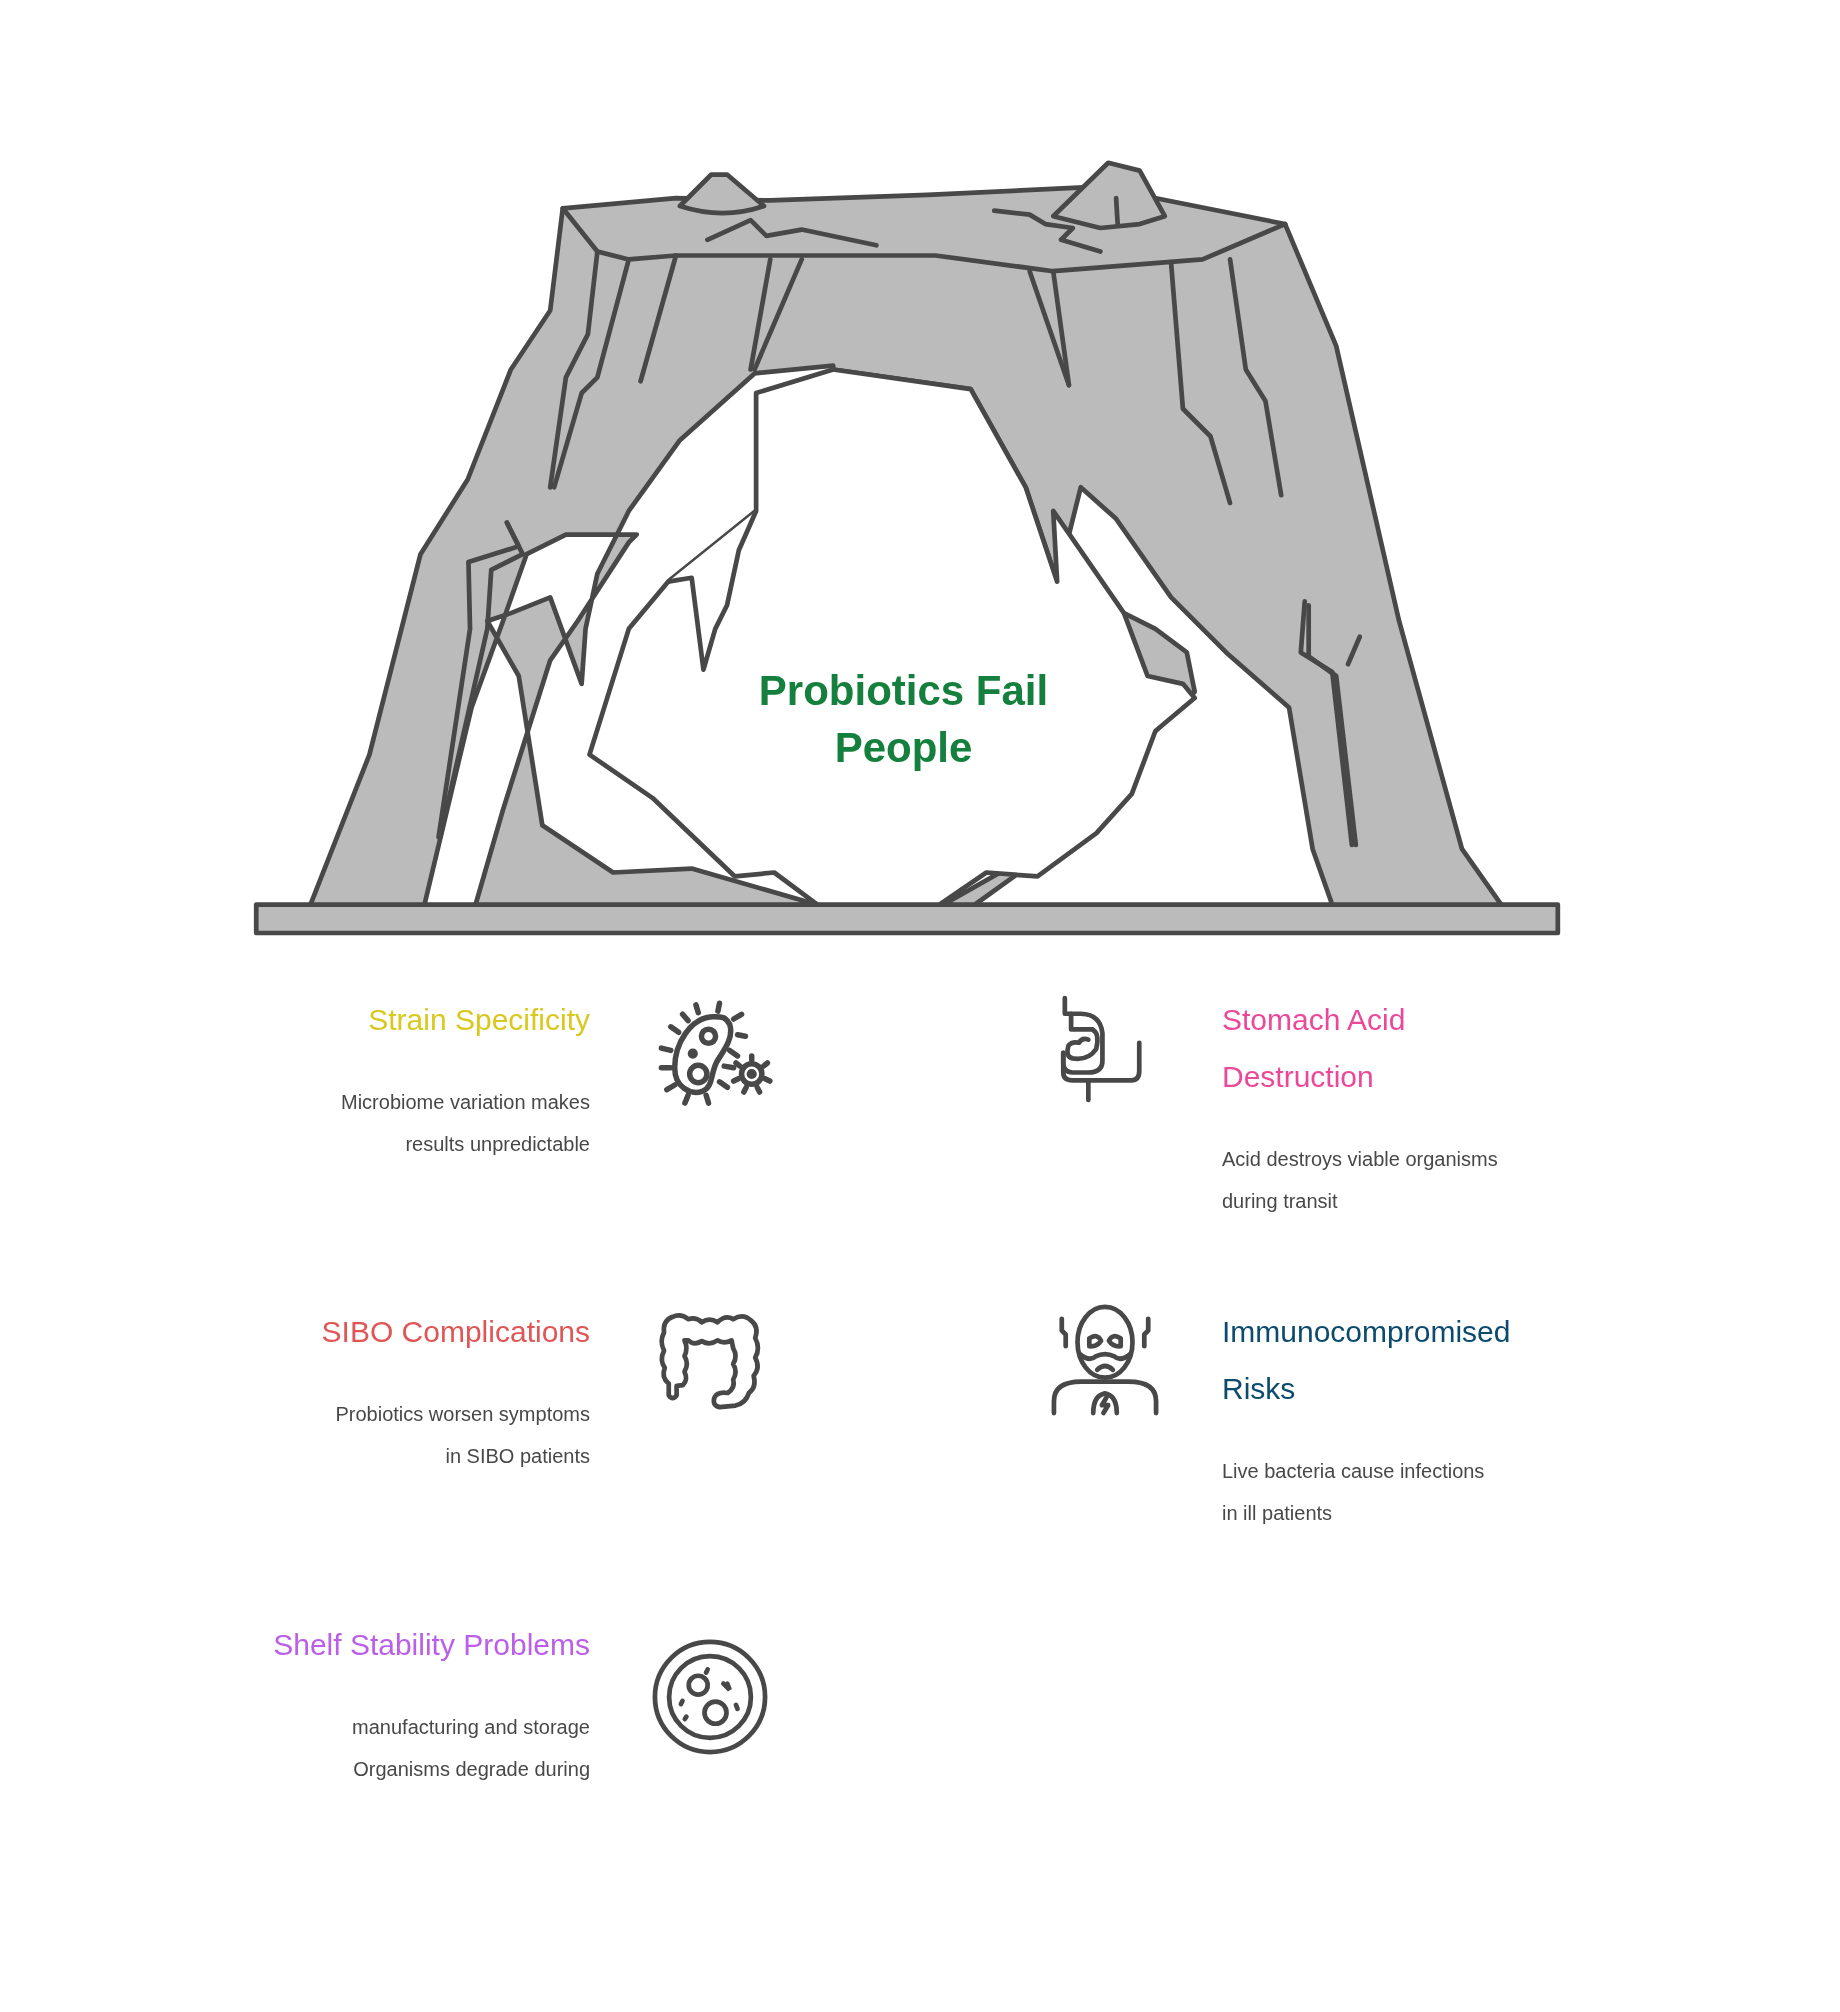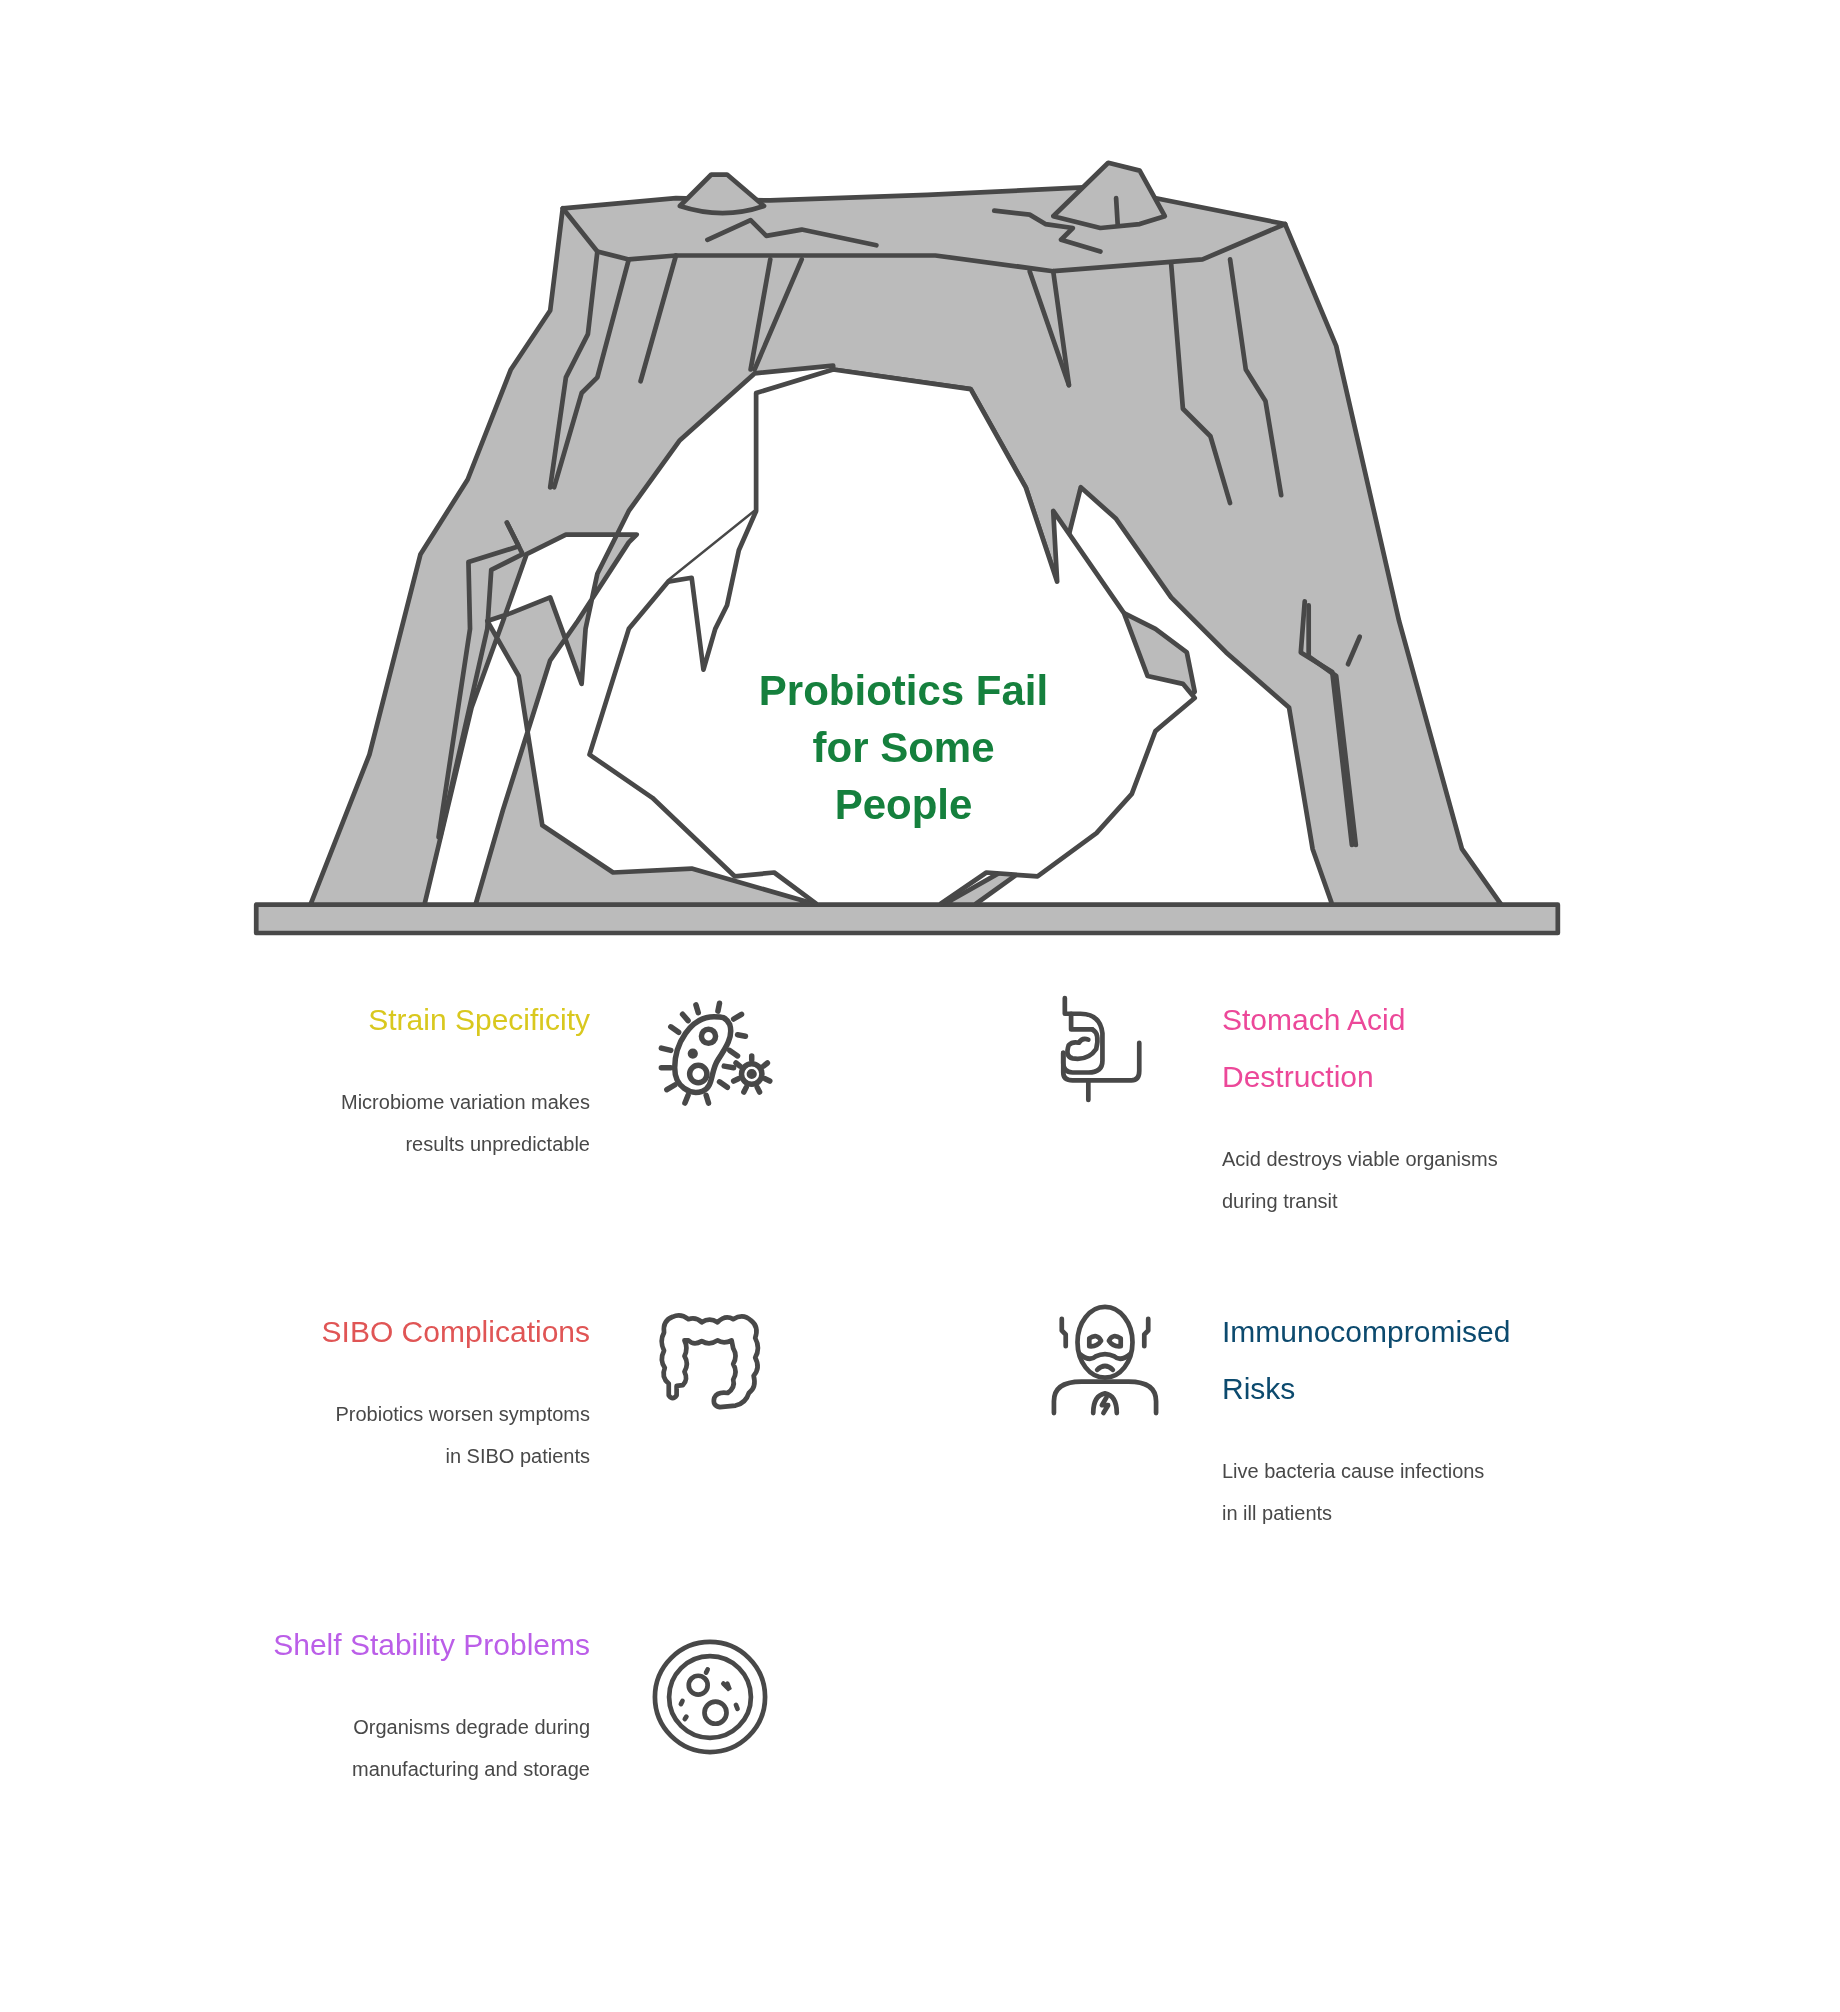--- a/index.html
+++ b/index.html
@@ -54,21 +54,20 @@
     <path d="M 645 665 L 660 695 L 596 715 L 598 800 L 558 1065"></path>
 
     <path d="M 1660 765 L 1655 830 L 1695 855 L 1720 1075"></path>
     <path d="M 1665 770 L 1665 835 L 1700 860 L 1725 1075"></path>
     <path d="M 1730 810 L 1715 845"></path>
   </g>
 </svg>
 
 <div class="main-title">
   <div>Probiotics Fail</div>
-  <div>for Some</div>
   <div>People</div>
 </div>
 
 <div class="item left" style="left:79px; top:991px; width:511px;">
   <div class="title" style="color:#D9C81E;">Strain Specificity</div>
   <div class="desc">
     <div>Microbiome variation makes</div>
     <div>results unpredictable</div>
   </div>
 </div>
@@ -139,22 +138,22 @@
   </div>
   <div class="desc">
     <div>Live bacteria cause infections</div>
     <div>in ill patients</div>
   </div>
 </div>
 
 <div class="item left" style="left:79px; top:1616px; width:511px;">
   <div class="title" style="color:#BB5EE8;">Shelf Stability Problems</div>
   <div class="desc">
+    <div>manufacturing and storage</div>
     <div>Organisms degrade during</div>
-    <div>manufacturing and storage</div>
   </div>
 </div>
 <div class="icon" style="left:651px; top:1638px; width:118px; height:118px;">
   <svg viewBox="0 0 150 150" fill="none" stroke="#484848" stroke-width="6" stroke-linecap="round">
     <circle cx="75" cy="75" r="70"></circle>
     <circle cx="75" cy="75" r="52"></circle>
     <circle cx="60" cy="60" r="12"></circle>
     <circle cx="82" cy="95" r="14"></circle>
     <path d="M 92 58 L 100 66 L 97 58"></path>
     <path d="M 72 40 L 70 44 M 40 80 L 38 84 M 45 100 L 43 103 M 108 85 L 110 90"></path>

